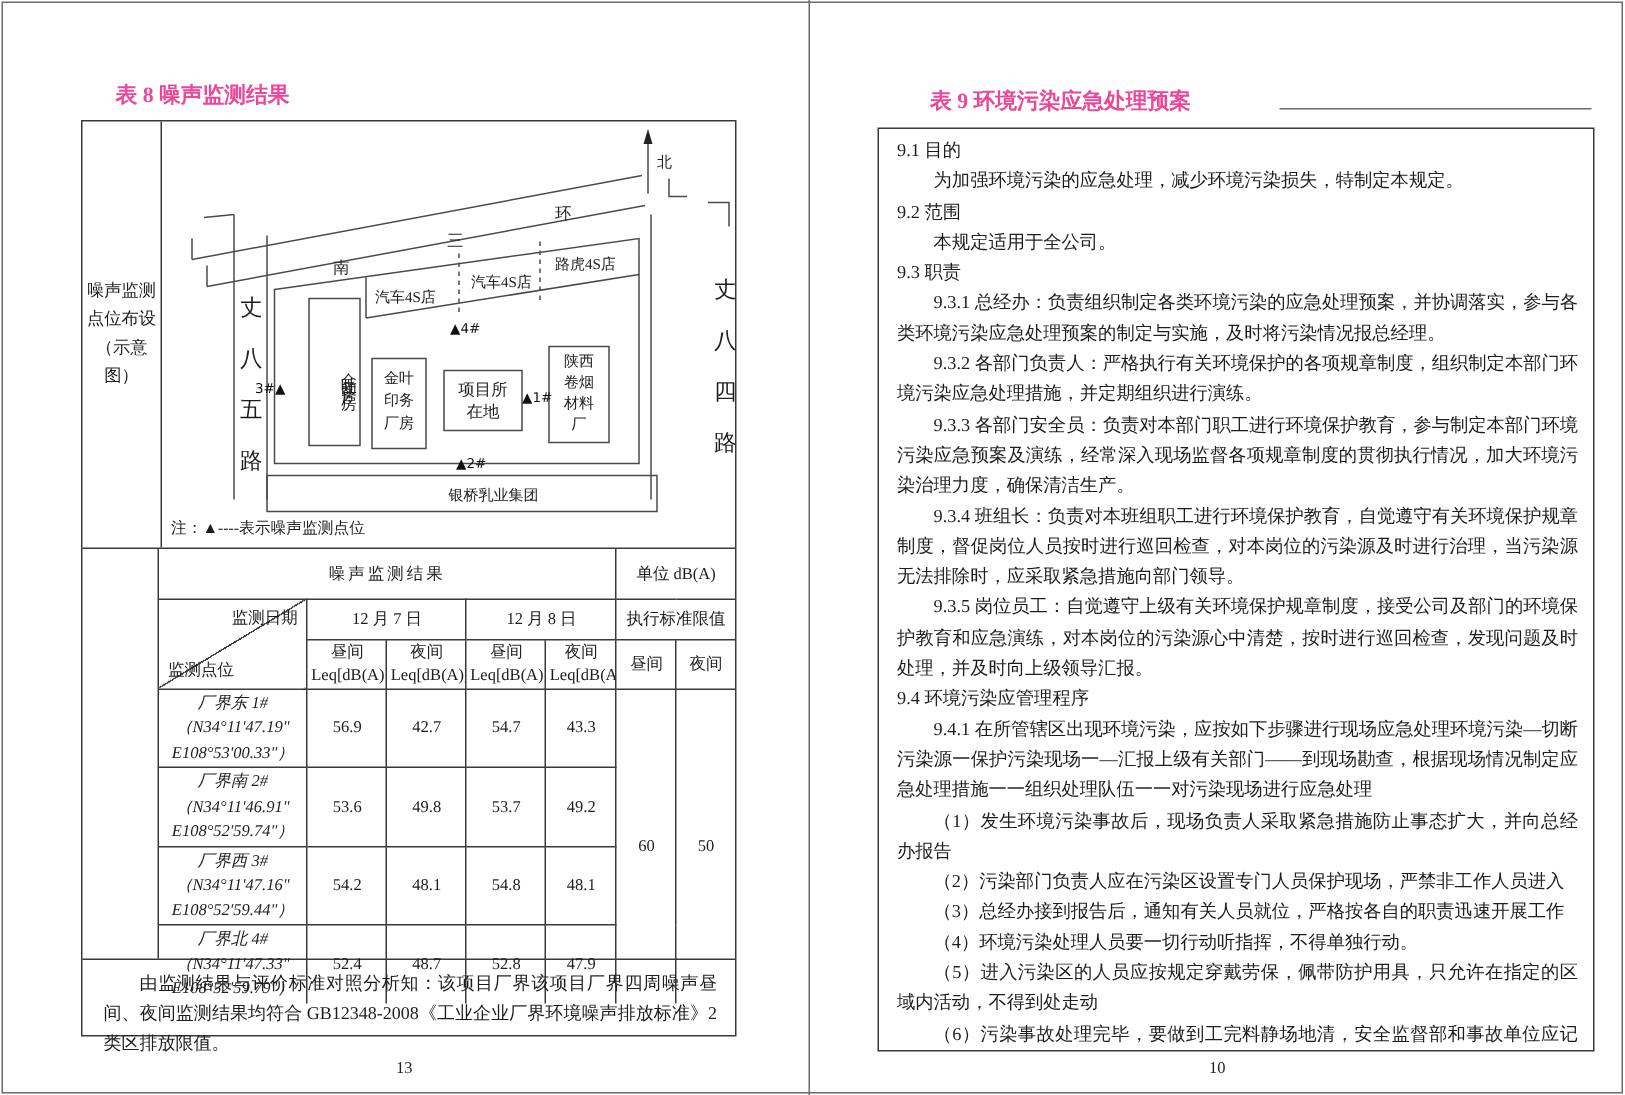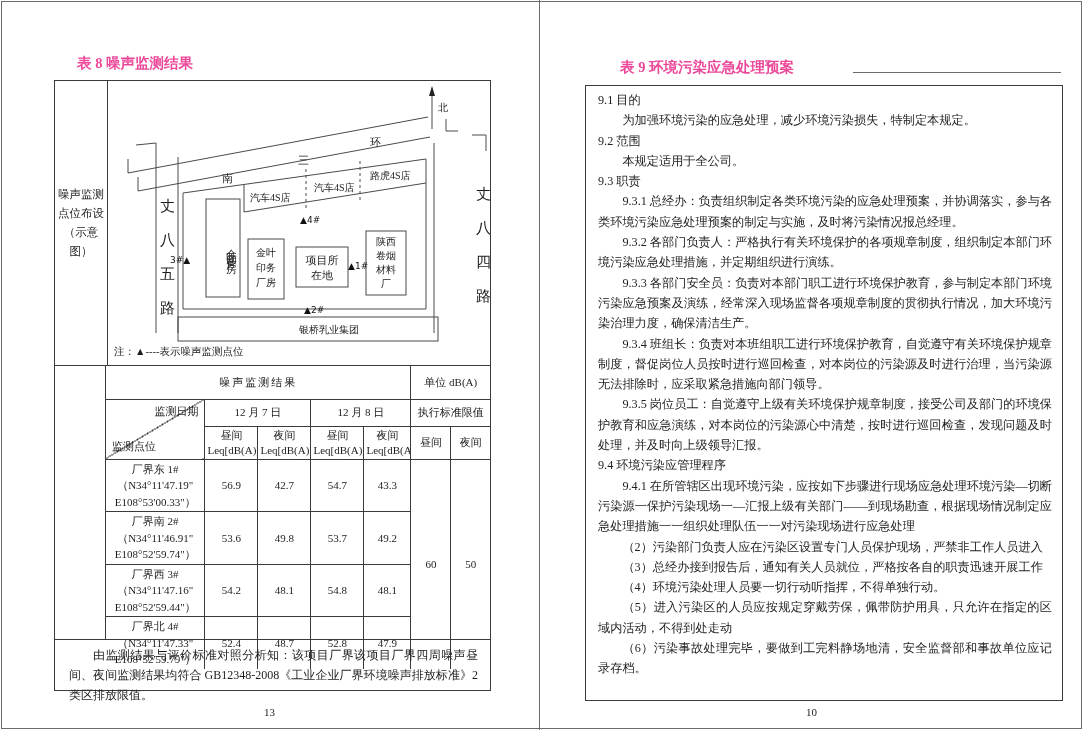--- a/index.html
+++ b/index.html
@@ -42,21 +42,21 @@
   table.ntable { border-collapse:collapse; table-layout:fixed; width:384px; height:273px; }
   table.ntable td { border-right:1px solid #3a3a3a; border-bottom:1px solid #3a3a3a;
     text-align:center; vertical-align:middle; font-size:11px; padding:1px 2px; overflow:hidden;margin-left:20px; }
   table.ntable td.lastcol { border-right:none; }
   table.ntable tr.lastrow td { border-bottom:none; }
   td.tbl-title { font-size:12px; letter-spacing:2px; }
   td.unit { font-size:10.5px; }
   td.date { font-size:12px; }
   td.subhead { font-size:9.5px; line-height:1.35; white-space:pre-line; }
   td.limithead { font-size:11.5px; }
-  td.point { font-size:10.5px; line-height:1.5; white-space:pre-line; }
+  td.point { font-size:10.5px; line-height:1.5; white-space:pre-line;font-style:italic; }
   td.val { font-size:12px; }
   td.limitval { font-size:12px; }
   td.diag { position:relative; padding:0;
     background-image:linear-gradient(to bottom right, transparent calc(50% - 0.5px), #3a3a3a calc(50% - 0.5px), #3a3a3a calc(50% + 0.5px), transparent calc(50% + 0.5px)); }
   td.diag .d-top { position:absolute; top:4px; right:6px; font-size:11px; }
   td.diag .d-bot { position:absolute; bottom:5px; left:6px; font-size:11px; }
 
   
   .title-rule { position:absolute; left:313px; top:72px; width:208px; border-top:1px solid #6b6b6b; }
   .ebox { position:absolute; left:45px; top:85px; width:478px; height:616px; border:1px solid #3a3a3a;
@@ -243,20 +243,21 @@
       <p class="sec">9.2 范围</p>
       <p class="para">本规定适用于全公司。</p>
       <p class="sec">9.3 职责</p>
       <p class="para">9.3.1 总经办：负责组织制定各类环境污染的应急处理预案，并协调落实，参与各类环境污染应急处理预案的制定与实施，及时将污染情况报总经理。</p>
       <p class="para">9.3.2 各部门负责人：严格执行有关环境保护的各项规章制度，组织制定本部门环境污染应急处理措施，并定期组织进行演练。</p>
       <p class="para">9.3.3 各部门安全员：负责对本部门职工进行环境保护教育，参与制定本部门环境污染应急预案及演练，经常深入现场监督各项规章制度的贯彻执行情况，加大环境污染治理力度，确保清洁生产。</p>
       <p class="para">9.3.4 班组长：负责对本班组职工进行环境保护教育，自觉遵守有关环境保护规章制度，督促岗位人员按时进行巡回检查，对本岗位的污染源及时进行治理，当污染源无法排除时，应采取紧急措施向部门领导。</p>
       <p class="para">9.3.5 岗位员工：自觉遵守上级有关环境保护规章制度，接受公司及部门的环境保护教育和应急演练，对本岗位的污染源心中清楚，按时进行巡回检查，发现问题及时处理，并及时向上级领导汇报。</p>
       <p class="sec">9.4 环境污染应管理程序</p>
       <p class="para">9.4.1 在所管辖区出现环境污染，应按如下步骤进行现场应急处理环境污染—切断污染源一保护污染现场一—汇报上级有关部门——到现场勘查，根据现场情况制定应急处理措施一一组织处理队伍一一对污染现场进行应急处理</p>
+      <p class="para">（1）发生环境污染事故后，现场负责人采取紧急措施防止事态扩大，并向总经办报告</p>
       <p class="para">（2）污染部门负责人应在污染区设置专门人员保护现场，严禁非工作人员进入</p>
       <p class="para">（3）总经办接到报告后，通知有关人员就位，严格按各自的职责迅速开展工作</p>
       <p class="para">（4）环境污染处理人员要一切行动听指挥，不得单独行动。</p>
       <p class="para">（5）进入污染区的人员应按规定穿戴劳保，佩带防护用具，只允许在指定的区域内活动，不得到处走动</p>
       <p class="para">（6）污染事故处理完毕，要做到工完料静场地清，安全监督部和事故单位应记录存档。</p>
     </div>
 
     <div class="page-num">10</div>
   </div>
 

